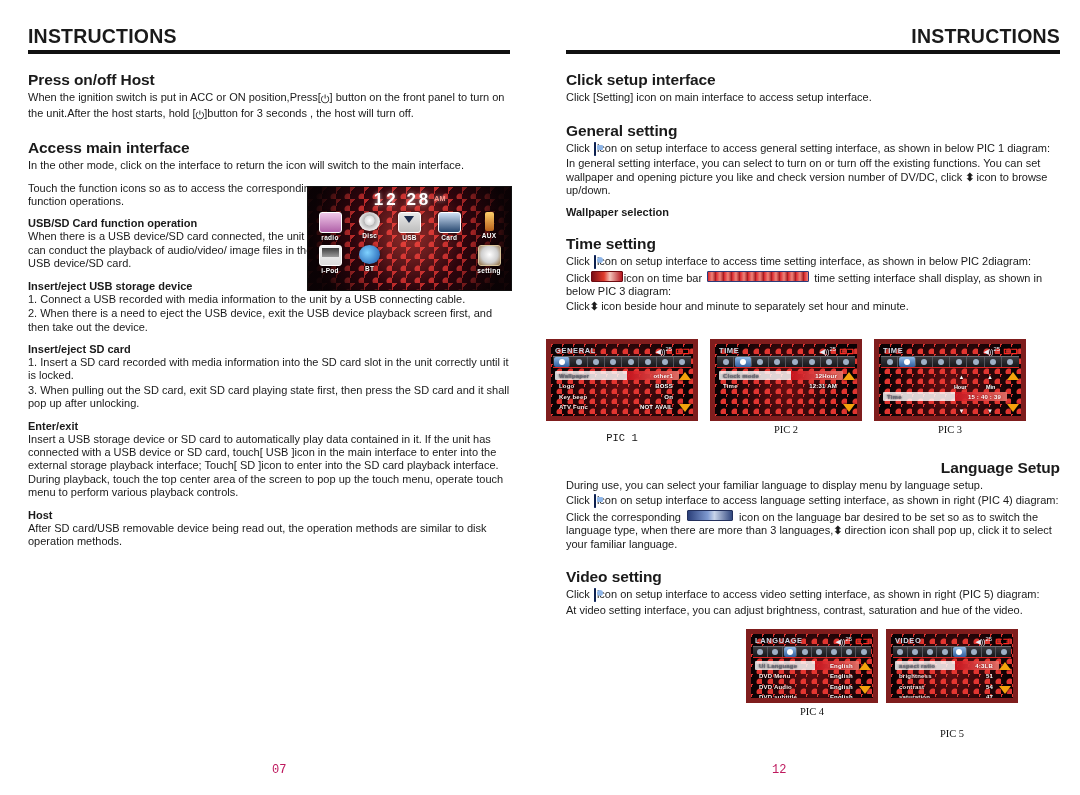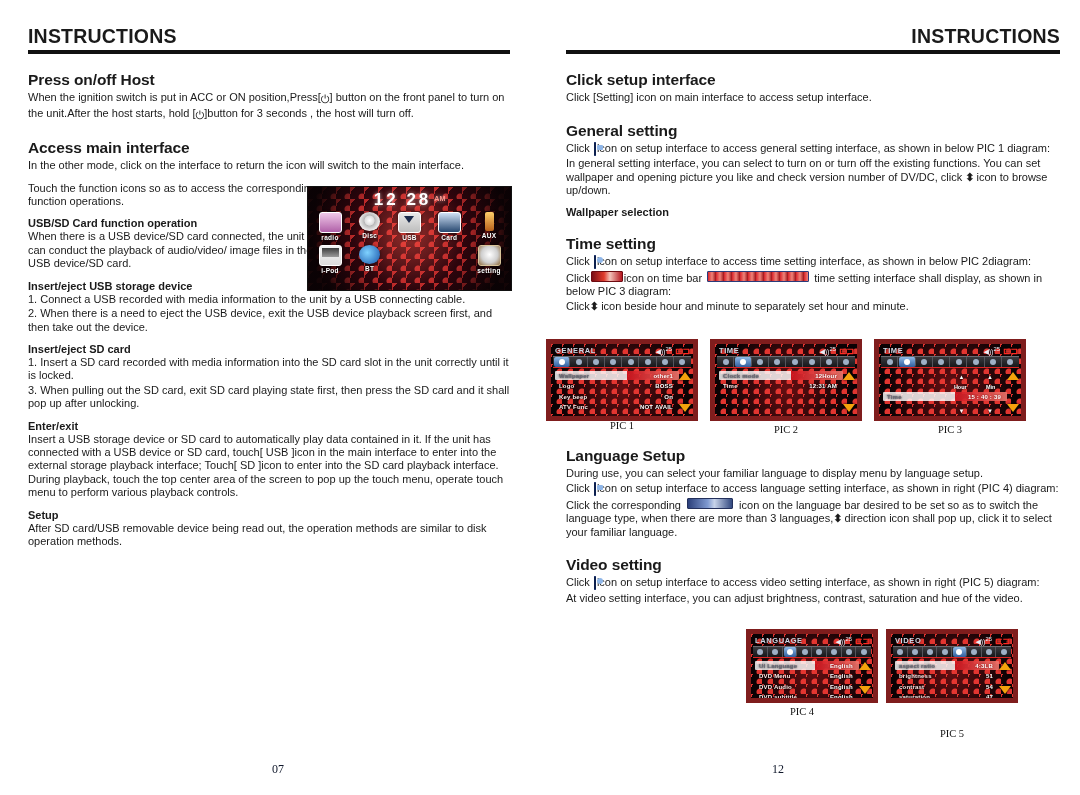--- a/index.html
+++ b/index.html
@@ -21,21 +21,21 @@
   }
   .hdr-title.right{text-align:right;}
   .hdr-rule{
     height:4px;background:#111;margin-top:3px;width:100%;
   }
 
   
   h2.sec{
     font-size:15.5px;font-weight:bold;margin:17px 0 2px 0;letter-spacing:-0.1px;
   }
-  h2.sec.tight{margin-top:14px;}
+  h2.sec.tight{margin-top:26px;text-align:right;}
   h3.sub{
     font-size:11px;font-weight:bold;margin:9px 0 0 0;
   }
   p.body{
     font-size:11px;line-height:13.4px;margin:1px 0 0 0;text-align:left;
   }
   p.body.gap{margin-top:9px;}
   p.tiny-gap{margin-top:2px;}
 
   
@@ -187,21 +187,21 @@
   .pic-caret{
     position:absolute;color:#fff;font-size:6px;text-shadow:0 0 2px #000;
   }
   .pic-cap{
     position:absolute;text-align:center;font-family:"Liberation Serif", serif;
     font-size:10.5px;color:#111;
   }
 
   
   .pgnum{
-    position:absolute;bottom:18px;font-family:Liberation Serif, serif;font-size:12px;color:#0f172a;
+    position:absolute;bottom:18px;font-family:Liberation Mono, monospace;font-size:12px;color:#be185d;
   }
   .pgnum.left{left:272px;}
   .pgnum.right{left:792px;text-align:center;}
 </style>
 </head>
 <body>
 
 <div class="page">
 
   <div class="col col-left">
@@ -227,21 +227,21 @@
     <p class="body">1. Connect a USB recorded with media information to the unit by a USB connecting cable.</p>
     <p class="body">2. When there is a need to eject the USB device, exit the USB device playback screen first, and then take out the device.</p>
 
     <h3 class="sub">Insert/eject SD card</h3>
     <p class="body">1. Insert a SD card recorded with media information into the SD card slot in the unit correctly until it is locked.</p>
     <p class="body">3. When pulling out the SD card, exit SD card playing state first, then press the SD card and it shall pop up after unlocking.</p>
 
     <h3 class="sub">Enter/exit</h3>
     <p class="body">Insert a USB storage device or SD card to automatically play data contained in it. If the unit has connected with a USB device or SD card, touch[ USB ]icon in the main interface to enter into the external storage playback interface; Touch[ SD ]icon to enter into the SD card playback interface. During playback, touch the top center area of the screen to pop up the touch menu, operate touch menu to perform various playback controls.</p>
 
-    <h3 class="sub">Setup</h3>
+    <h3 class="sub">Host</h3>
     <p class="body">After SD card/USB removable device being read out, the operation methods are similar to disk operation methods.</p>
 
     <div class="mainui">
       <div class="ui-mesh"></div>
       <div class="ui-clock"><span>12  28</span><span class="ampm">AM</span></div>
       <div class="ui-grid">
         <div class="ui-row">
           <div class="ui-cell">
               <div class="ui-ico ic-radio"></div>
               <div class="ui-lbl">radio</div>
@@ -359,21 +359,21 @@
         <div class="pic-row">
             <span class="k">DTV Func</span>
             <span class="v">NOT AVAIL</span>
           </div>
       </div>
       <div class="pic-arrows">
         <span class="arw up"></span>
         <span class="arw dn"></span>
       </div>
     </div>
-    <div class="pic-cap" style="left:6px;top:420px;width:152px;">PIC 1</div>
+    <div class="pic-cap" style="left:6px;top:432px;width:152px;font-family:Liberation Mono, monospace;">PIC 1</div>
 
     <div class="pic" style="left:170px;top:339px;width:152px;height:82px;">
       <div class="pic-mesh"></div>
       <div class="pic-title">TIME</div>
       <div class="pic-topicons">
           <span class="pic-vol">◀))<sup>25</sup></span>
           <span class="pic-back">⊏⊐</span>
         </div>
       <div class="pic-tabs">
         <div class="tab">
@@ -532,21 +532,21 @@
         <div class="pic-row">
             <span class="k">DVD subtitle</span>
             <span class="v">English</span>
           </div>
       </div>
       <div class="pic-arrows">
         <span class="arw up"></span>
         <span class="arw dn"></span>
       </div>
     </div>
-    <div class="pic-cap" style="left:196px;top:706px;width:132px;">PIC 4</div>
+    <div class="pic-cap" style="left:206px;top:706px;width:132px;">PIC 4</div>
 
     <div class="pic" style="left:346px;top:629px;width:132px;height:74px;">
       <div class="pic-mesh"></div>
       <div class="pic-title">VIDEO</div>
       <div class="pic-topicons">
           <span class="pic-vol">◀))<sup>25</sup></span>
           <span class="pic-back">⊏⊐</span>
         </div>
       <div class="pic-tabs">
         <div class="tab">

